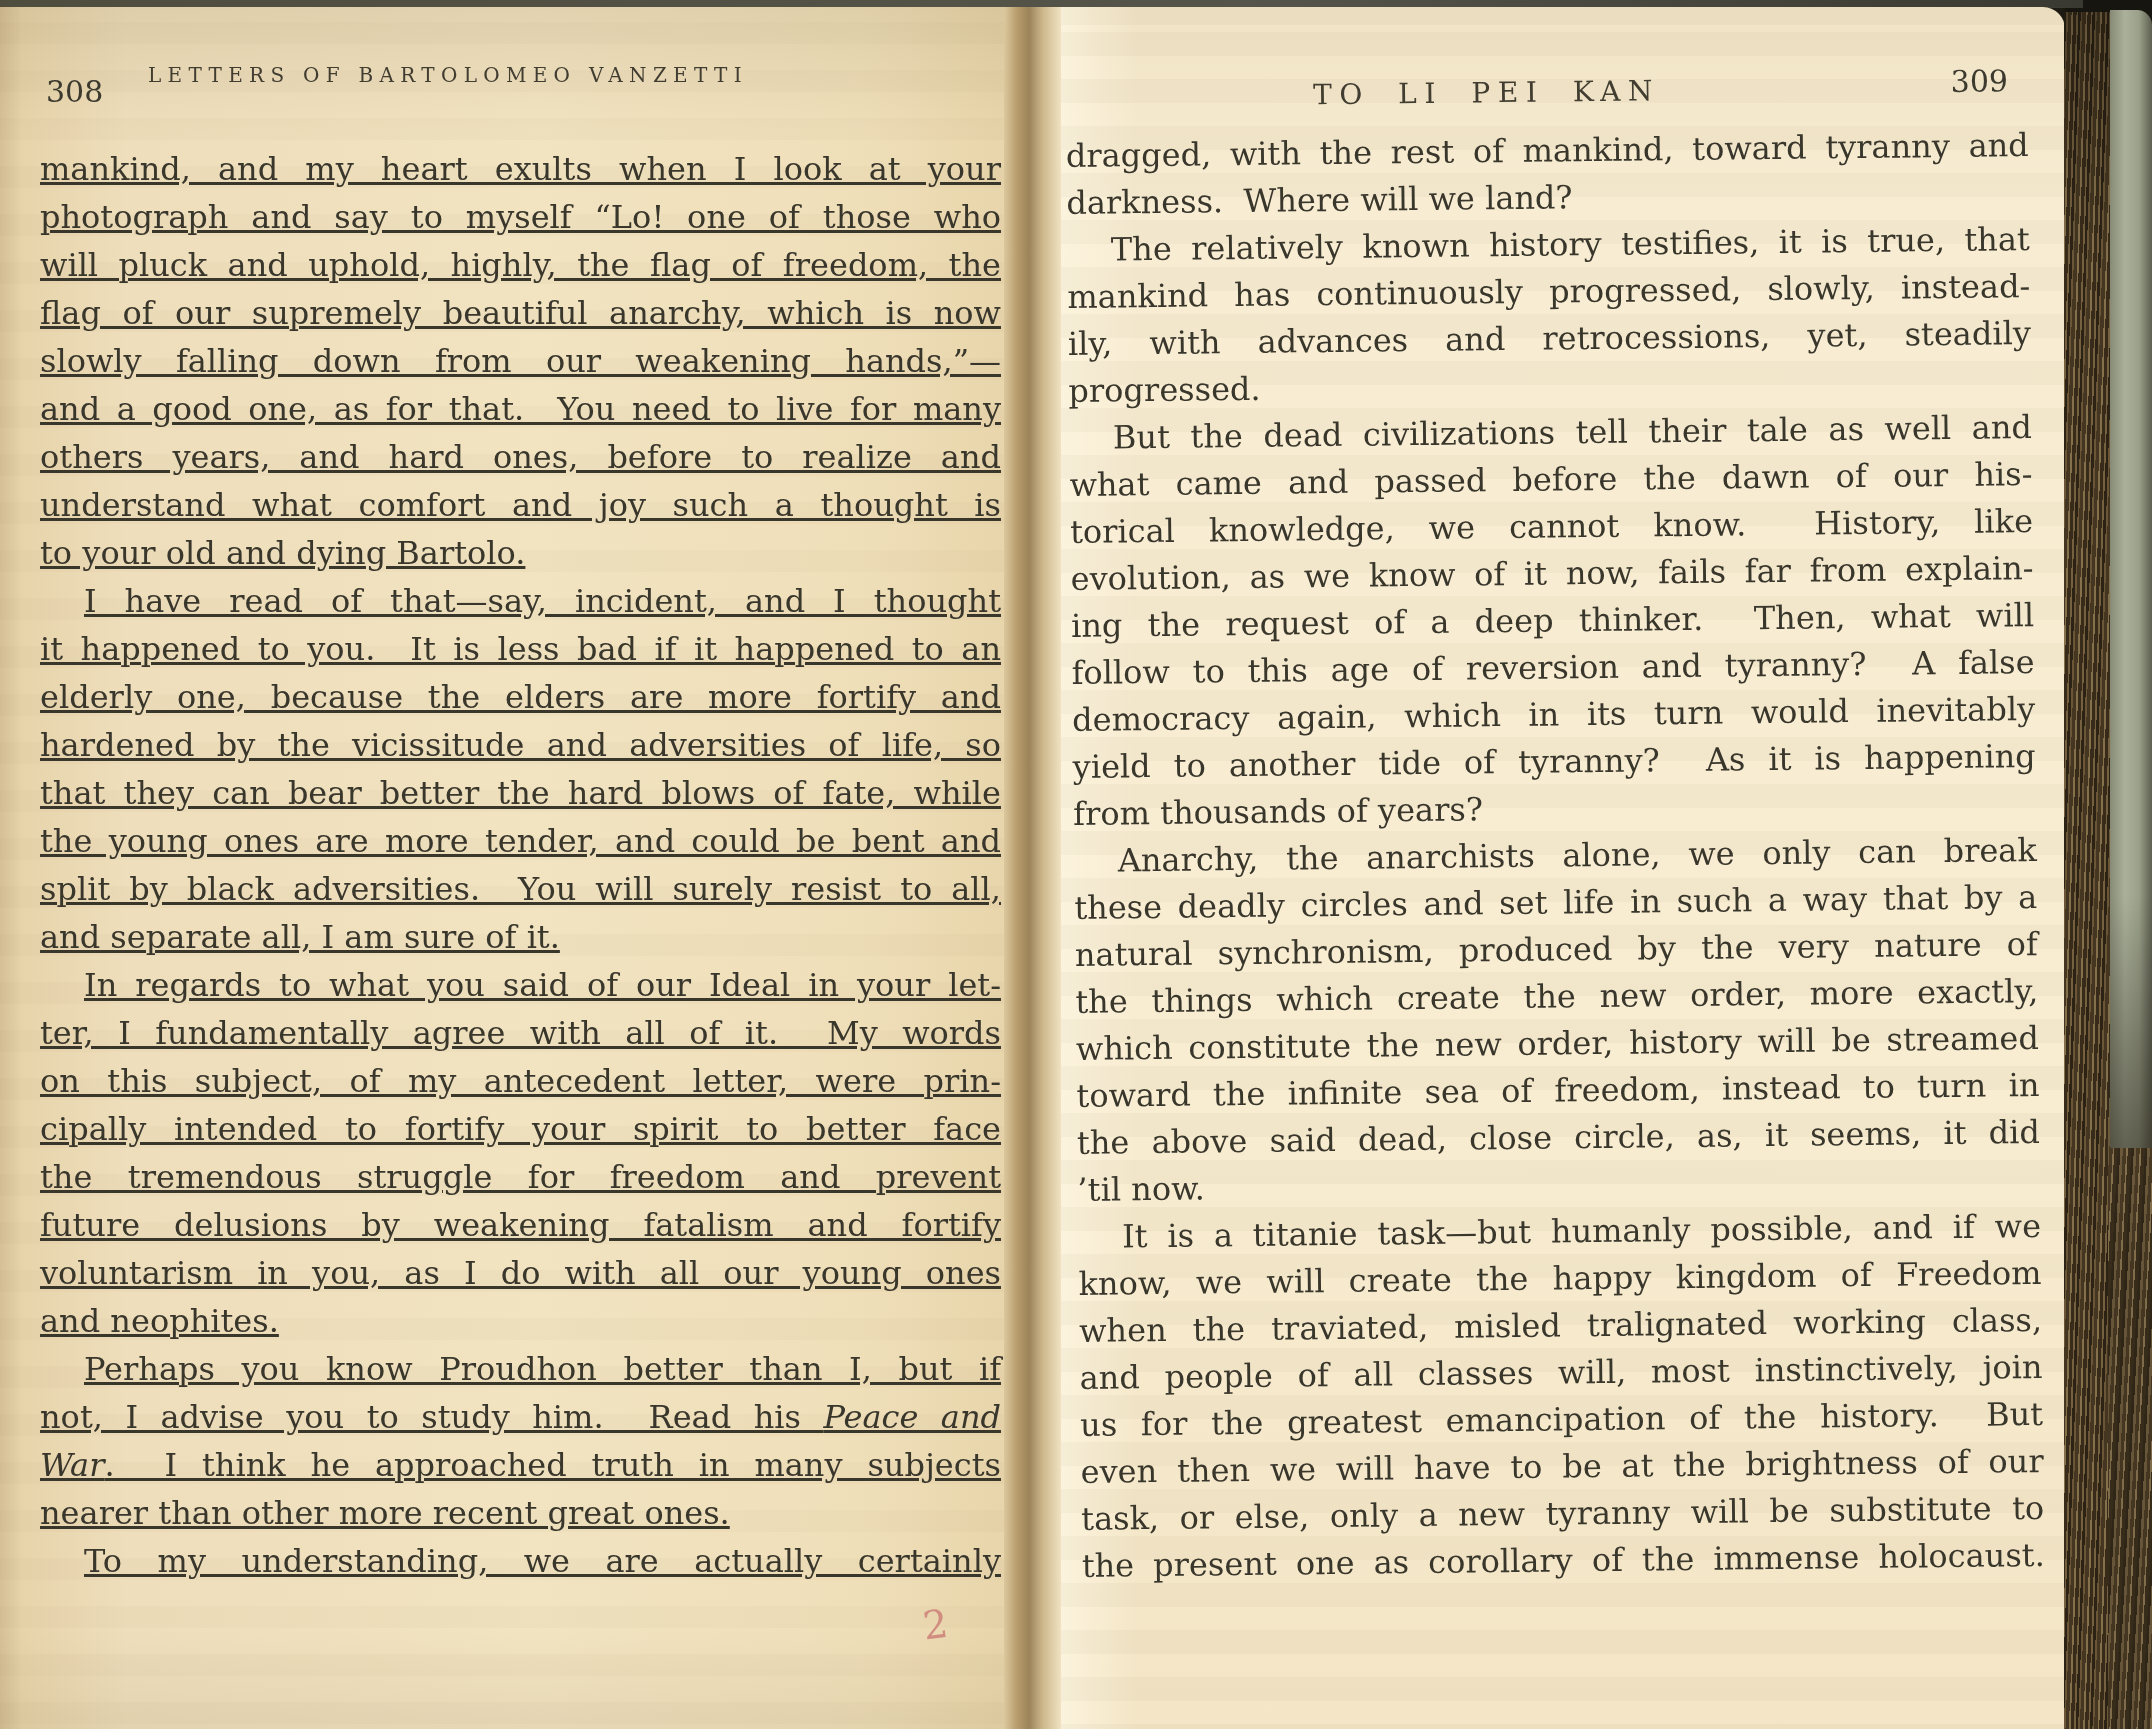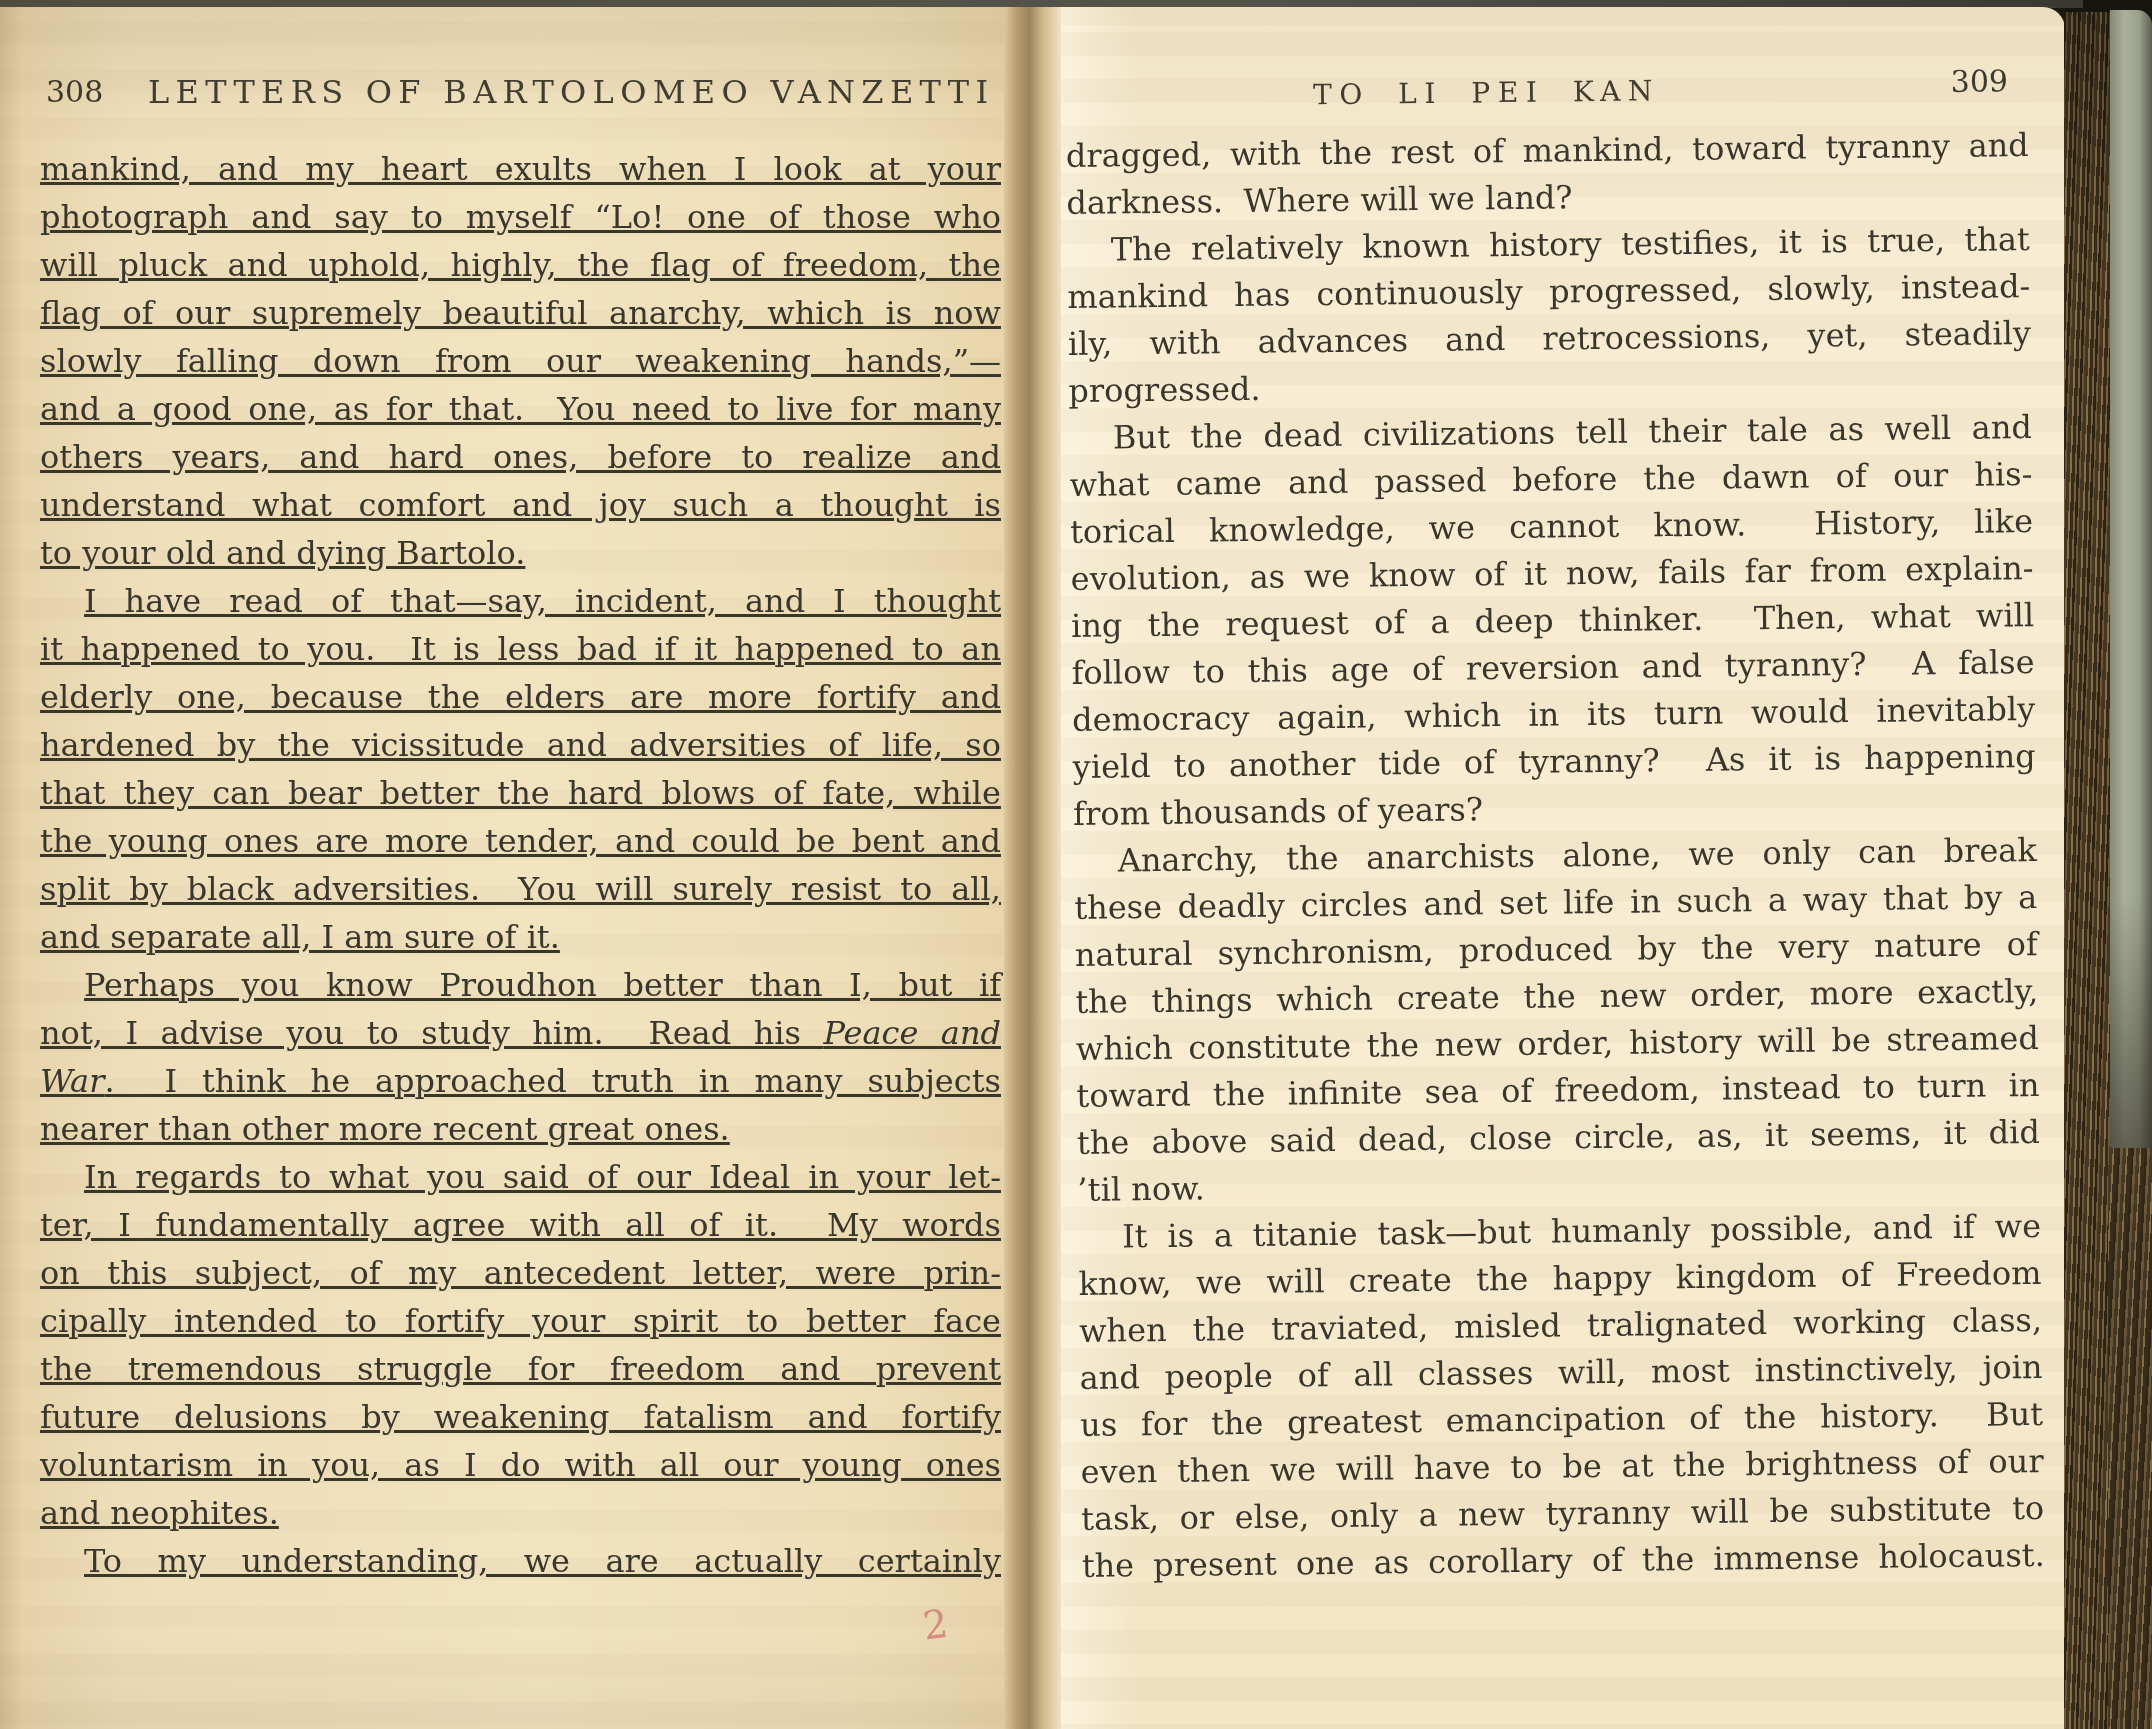--- a/index.html
+++ b/index.html
@@ -73,21 +73,21 @@
     position: absolute; left: 2110px; top: 10px; width: 42px; height: 1138px;
     border-radius: 0 15px 0 0;
     background:
       linear-gradient(180deg, rgba(0,0,0,0) 885px, rgba(40,35,25,0.55) 1138px),
       linear-gradient(90deg, #878b76 0px, #aab09a 15px, #9aa089 29px, #5d5f50 42px);
   }
   
   .running-head { color: #413d31; letter-spacing: 6.3px; }
   .page-num { color: #3c392e; font-size: 30px; text-align: center; }
   .left-pagenum  { position: absolute; left: 46px;  top: 74px; }
-  .left-title    { position: absolute; left: 148px; top: 73px; font-size: 32px; }
+  .left-title    { position: absolute; left: 148px; top: 63px; font-size: 20px; }
   .right-content {
     position: absolute; left: 1064px; top: 0; width: 963px; height: 1723px;
     transform: rotate(-0.65deg); transform-origin: 0 0;
   }
   .right-title {
     position: absolute; left: 0; top: 81px; width: 843px; text-align: center;
     font-size: 28px; letter-spacing: 7.6px; word-spacing: 11.8px;
   }
   .right-pagenum { position: absolute; right: 20px; top: 74px; }
   .page-body { position: absolute; color: #39362c; font-size: 32px; }
@@ -140,34 +140,34 @@
       <div class="line">I have read of that—say, incident, and I thought</div>
       <div class="line">it happened to you.&nbsp; It is less bad if it happened to an</div>
       <div class="line">elderly one, because the elders are more fortify and</div>
       <div class="line">hardened by the vicissitude and adversities of life, so</div>
       <div class="line">that they can bear better the hard blows of fate, while</div>
       <div class="line">the young ones are more tender, and could be bent and</div>
       <div class="line">split by black adversities.&nbsp; You will surely resist to all,</div>
       <div class="line last">and separate all, I am sure of it.</div>
     </div>
     <div class="para indent">
-      <div class="line">Perhaps you know Proudhon better than I, but if</div>
-      <div class="line">not, I advise you to study him.&nbsp; Read his <i>Peace and</i></div>
-      <div class="line"><i>War</i>.&nbsp; I think he approached truth in many subjects</div>
-      <div class="line last">nearer than other more recent great ones.</div>
-    </div>
-    <div class="para indent">
       <div class="line">In regards to what you said of our Ideal in your let-</div>
       <div class="line">ter, I fundamentally agree with all of it.&nbsp; My words</div>
       <div class="line">on this subject, of my antecedent letter, were prin-</div>
       <div class="line">cipally intended to fortify your spirit to better face</div>
       <div class="line">the tremendous struggle for freedom and prevent</div>
       <div class="line">future delusions by weakening fatalism and fortify</div>
       <div class="line">voluntarism in you, as I do with all our young ones</div>
       <div class="line last">and neophites.</div>
+    </div>
+    <div class="para indent">
+      <div class="line">Perhaps you know Proudhon better than I, but if</div>
+      <div class="line">not, I advise you to study him.&nbsp; Read his <i>Peace and</i></div>
+      <div class="line"><i>War</i>.&nbsp; I think he approached truth in many subjects</div>
+      <div class="line last">nearer than other more recent great ones.</div>
     </div>
     <div class="para indent">
       <div class="line">To my understanding, we are actually certainly</div>
     </div>
   </div>
 
 <span class="pencil-mark">2</span>
 
 <div class="right-content">
   <span class="running-head right-title">TO LI PEI KAN</span>

